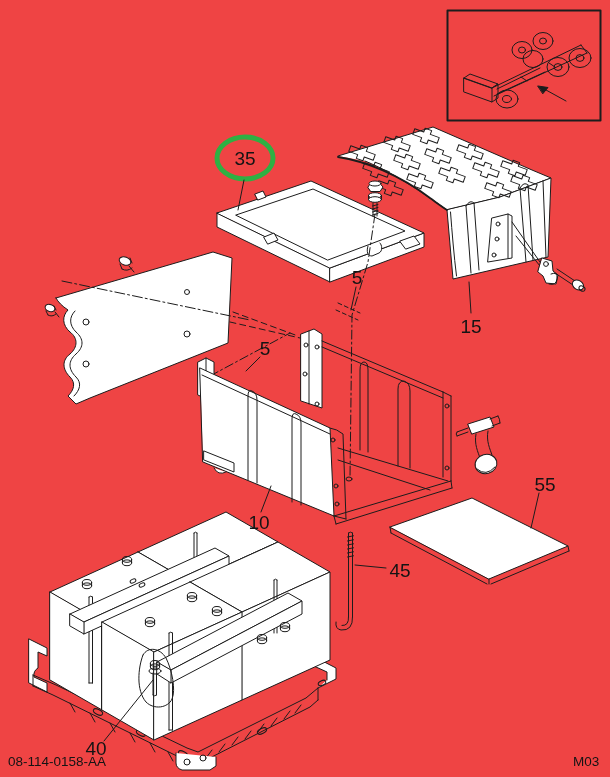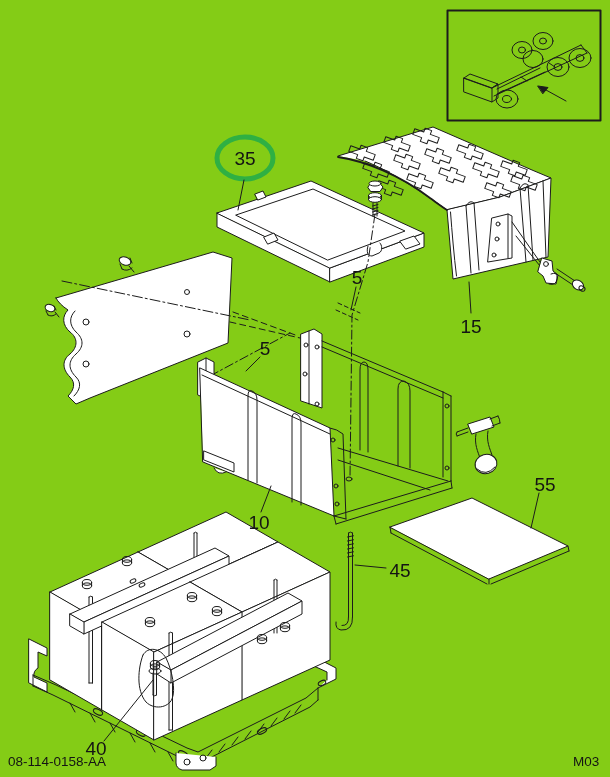--- a/index.html
+++ b/index.html
@@ -1,16 +1,16 @@
 <!DOCTYPE html>
 <html><head>
 <meta charset="utf-8">
 <style>
   html,body{margin:0;padding:0;background:#ffffff;}
-  .page{position:relative;width:610px;height:777px;background:#84cc16;overflow:hidden;
+  .page{position:relative;width:610px;height:777px;background:#ef4444;overflow:hidden;
         font-family:"Liberation Sans", sans-serif;}
   svg{position:absolute;left:0;top:0;}
   text{font-family:"Liberation Sans", sans-serif;fill:#141414;}
   .callout-label{font-size:19px;text-anchor:middle;}
   .footer-text{font-size:13.5px;text-anchor:start;}
 </style>
 </head>
 <body>
 
 <div class="page">

